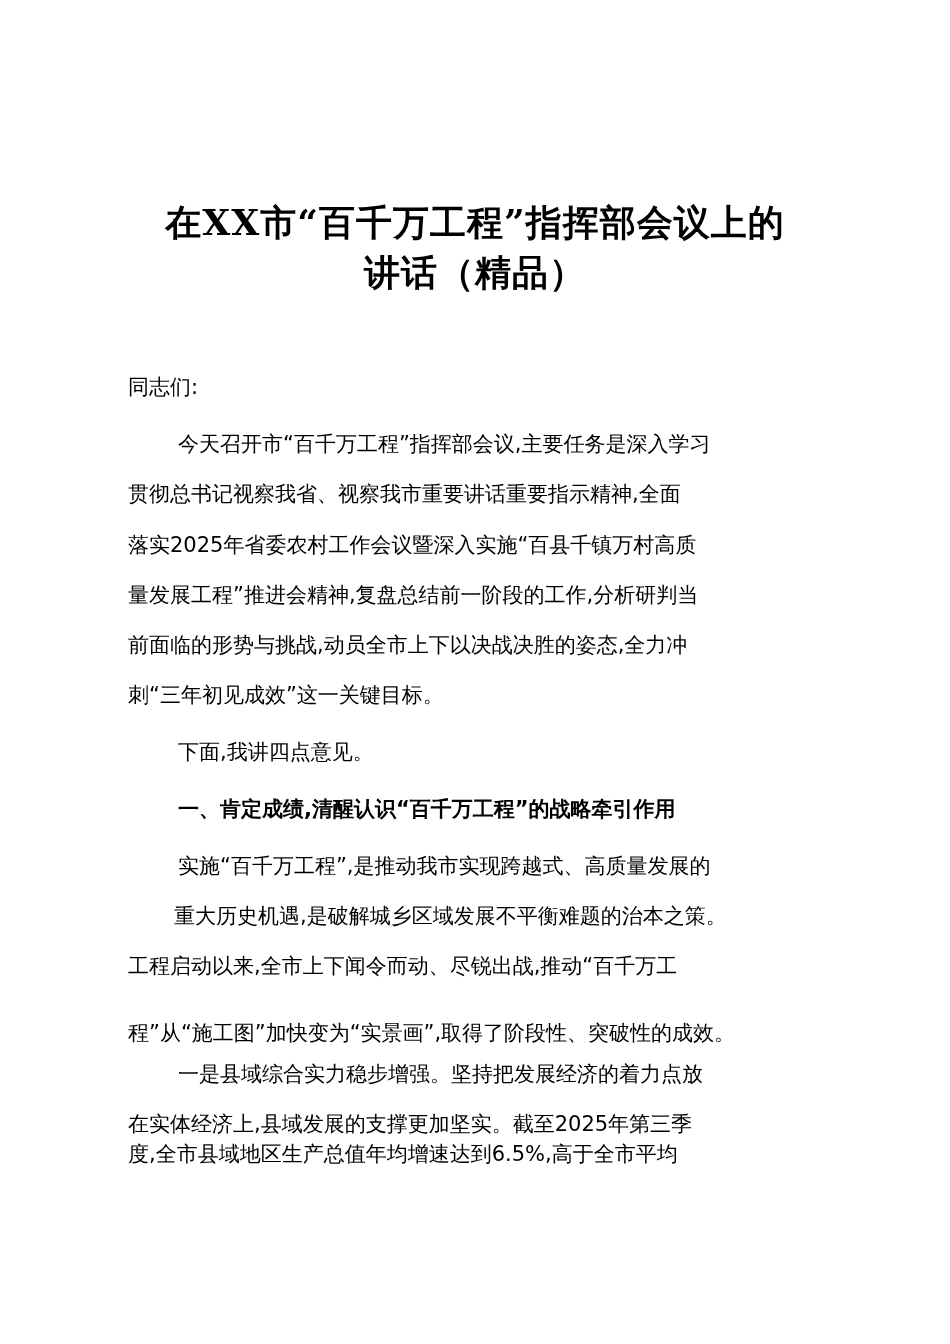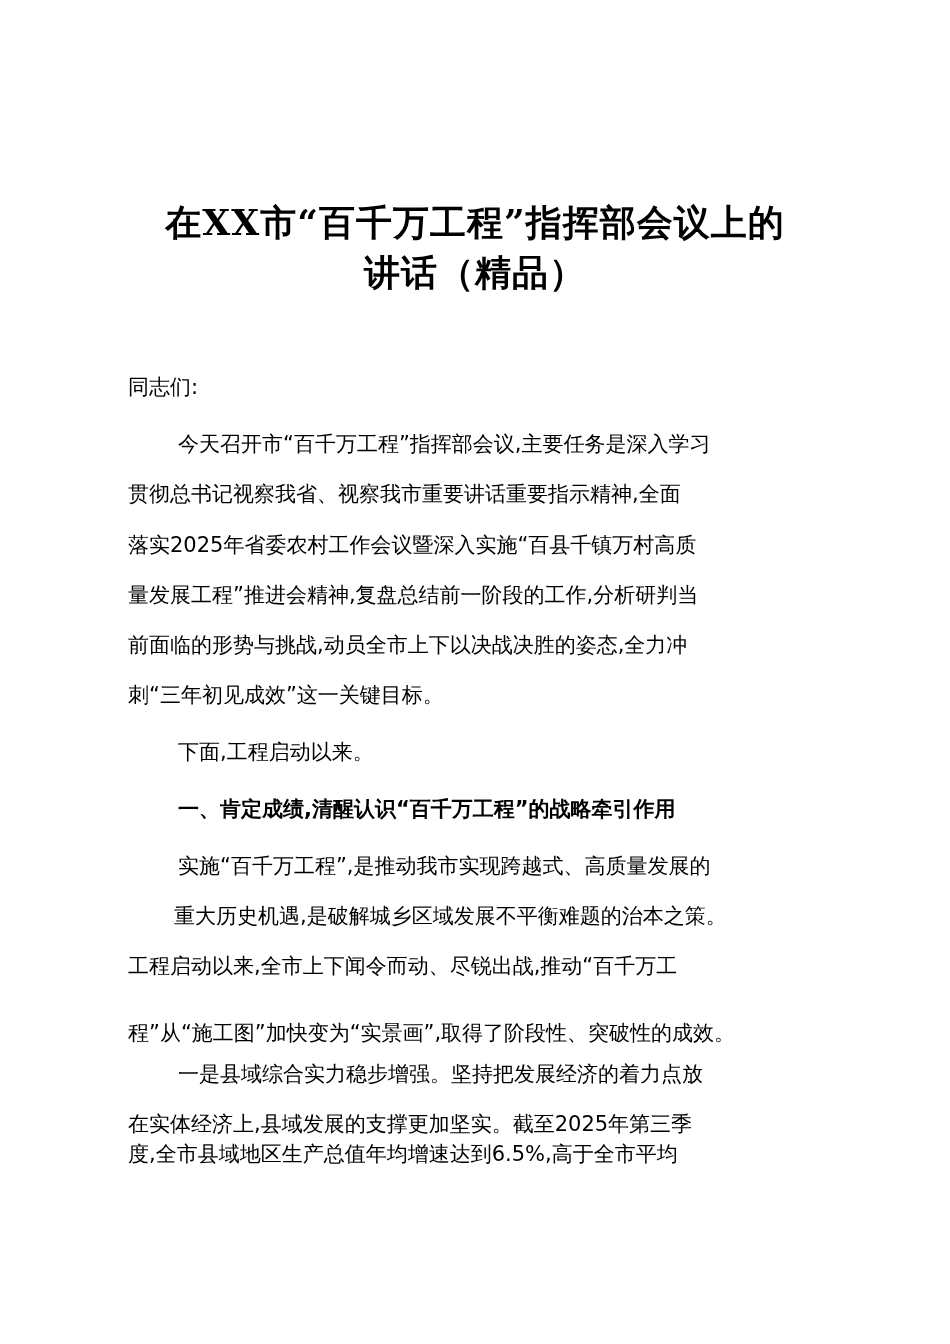--- a/index.html
+++ b/index.html
@@ -30,21 +30,21 @@
 
   <div class="line" style="top:373px;">同志们:</div>
 
   <div class="line indent" style="top:430px;">今天召开市“百千万工程”指挥部会议,主要任务是深入学习</div>
   <div class="line" style="top:480px;">贯彻总书记视察我省、视察我市重要讲话重要指示精神,全面</div>
   <div class="line" style="top:531px;">落实2025年省委农村工作会议暨深入实施“百县千镇万村高质</div>
   <div class="line" style="top:581px;">量发展工程”推进会精神,复盘总结前一阶段的工作,分析研判当</div>
   <div class="line" style="top:631px;">前面临的形势与挑战,动员全市上下以决战决胜的姿态,全力冲</div>
   <div class="line" style="top:681px;">刺“三年初见成效”这一关键目标。</div>
 
-  <div class="line indent" style="top:738px;">下面,工程启动以来。</div>
+  <div class="line indent" style="top:738px;">下面,我讲四点意见。</div>
 
   <div class="line indent bold" style="top:795px;">一、肯定成绩,清醒认识“百千万工程”的战略牵引作用</div>
 
   <div class="line indent" style="top:852px;">实施“百千万工程”,是推动我市实现跨越式、高质量发展的</div>
   <div class="line" style="top:902px;margin-left:46px;">重大历史机遇,是破解城乡区域发展不平衡难题的治本之策。</div>
   <div class="line" style="top:952px;">工程启动以来,全市上下闻令而动、尽锐出战,推动“百千万工</div>
   <div class="line" style="top:1019px;">程”从“施工图”加快变为“实景画”,取得了阶段性、突破性的成效。</div>
 
   <div class="line indent" style="top:1060px;">一是县域综合实力稳步增强。坚持把发展经济的着力点放</div>
   <div class="line" style="top:1110px;">在实体经济上,县域发展的支撑更加坚实。截至2025年第三季</div>

